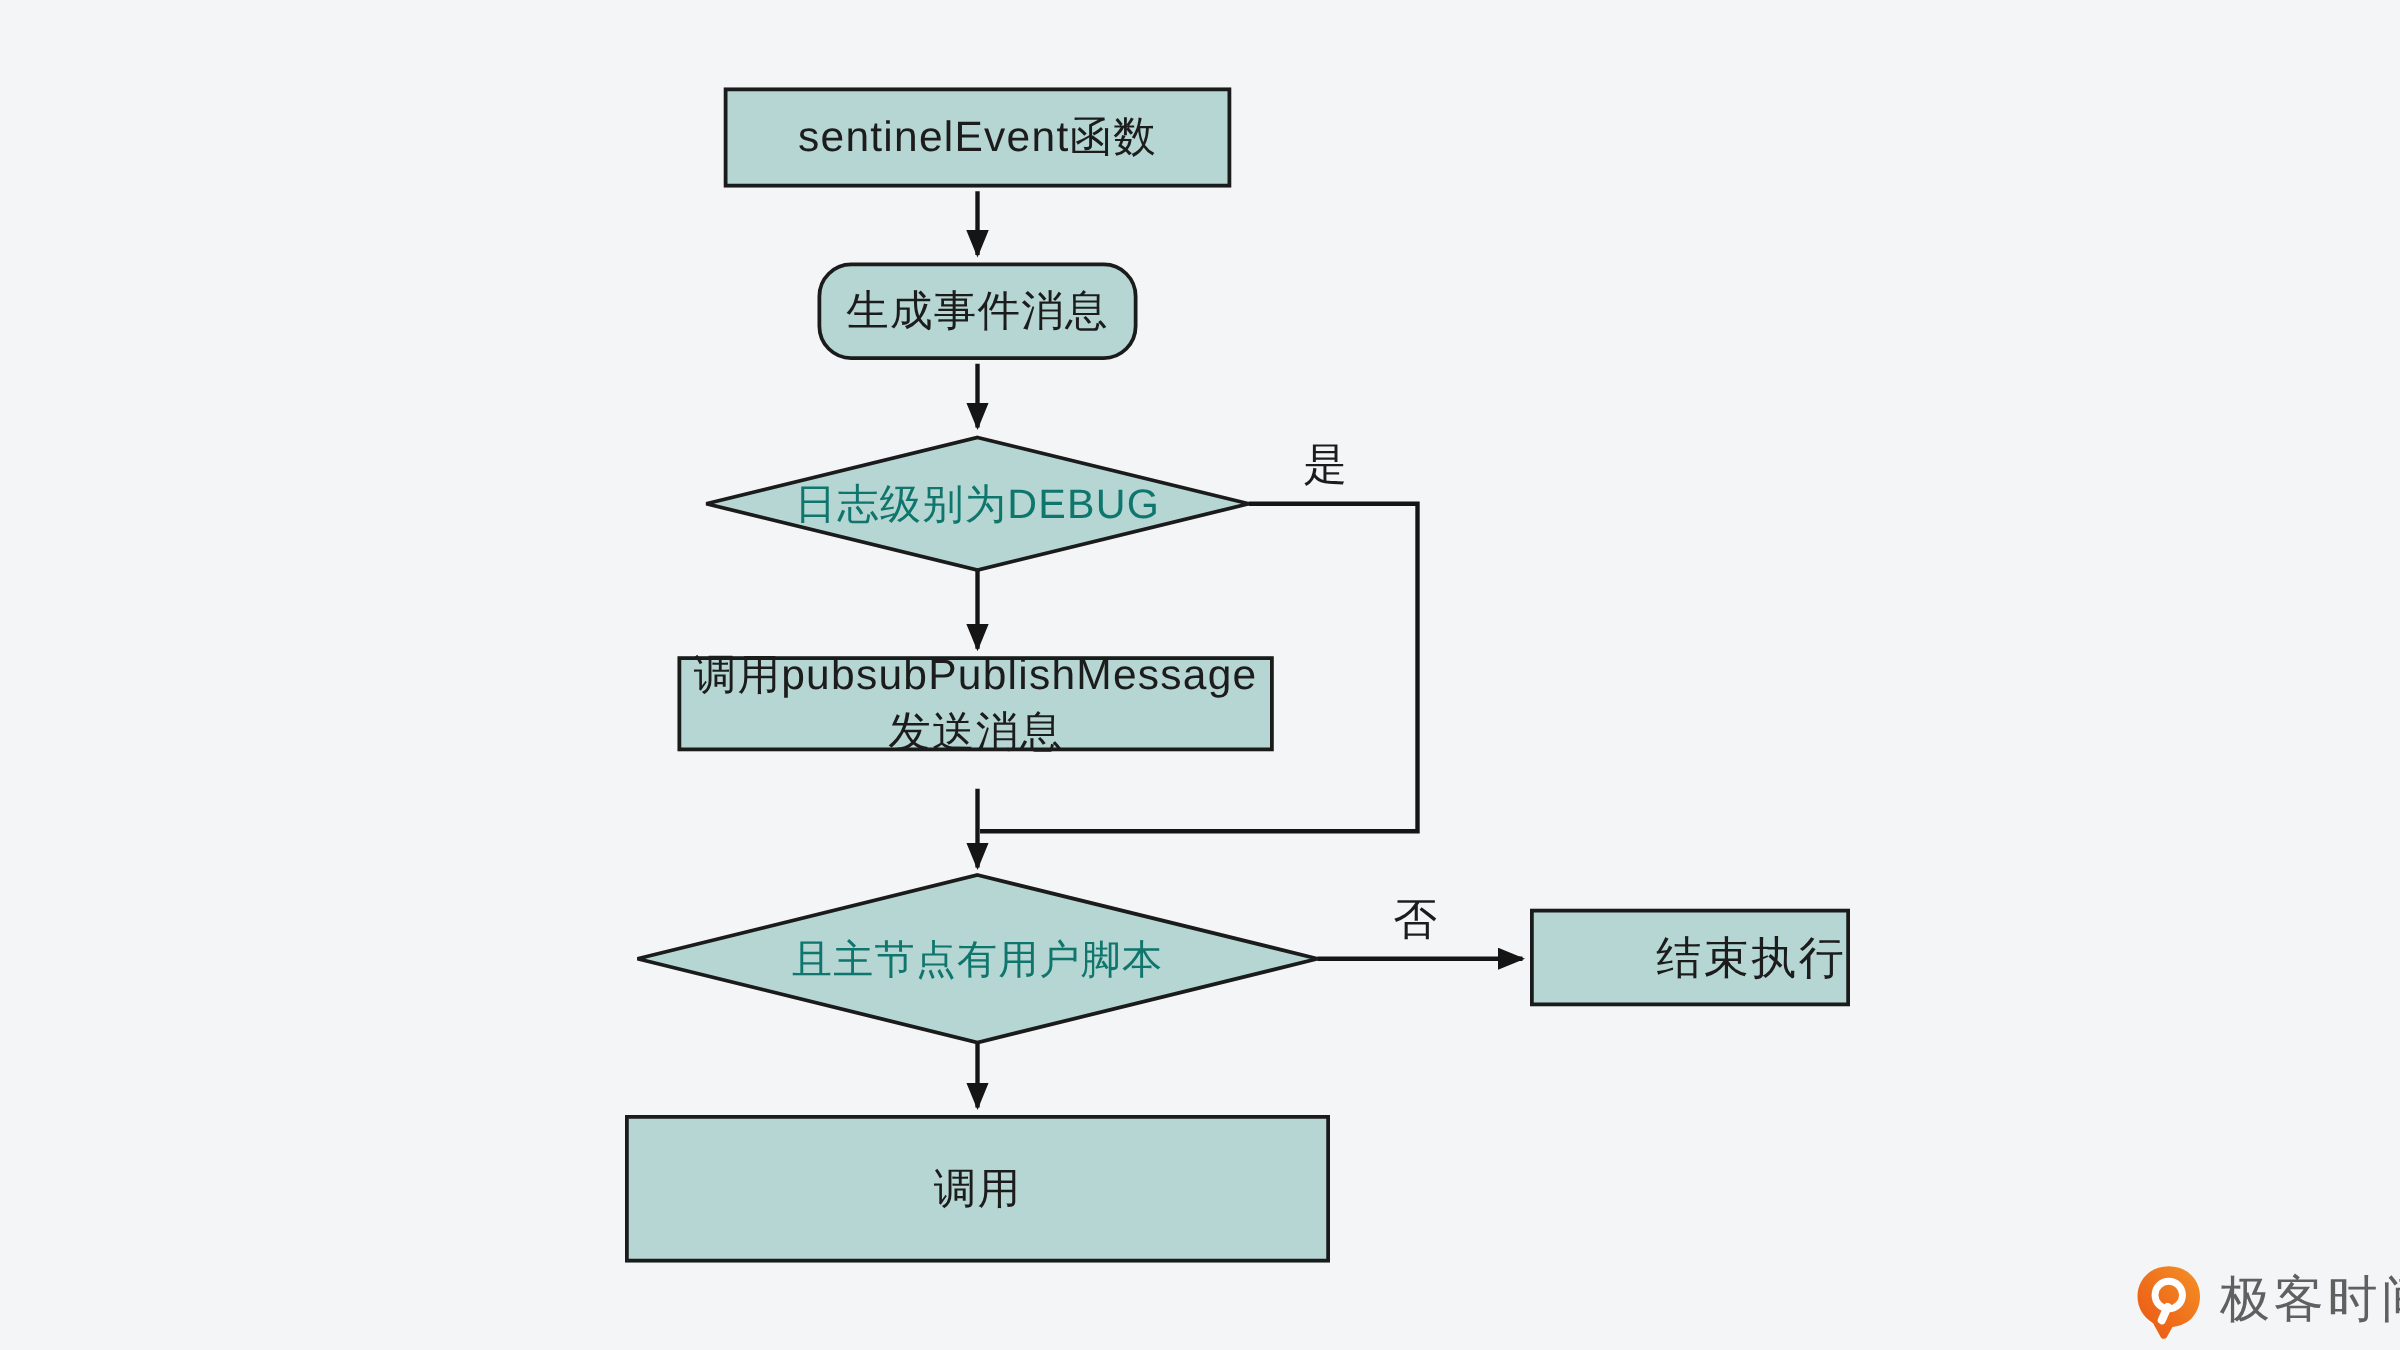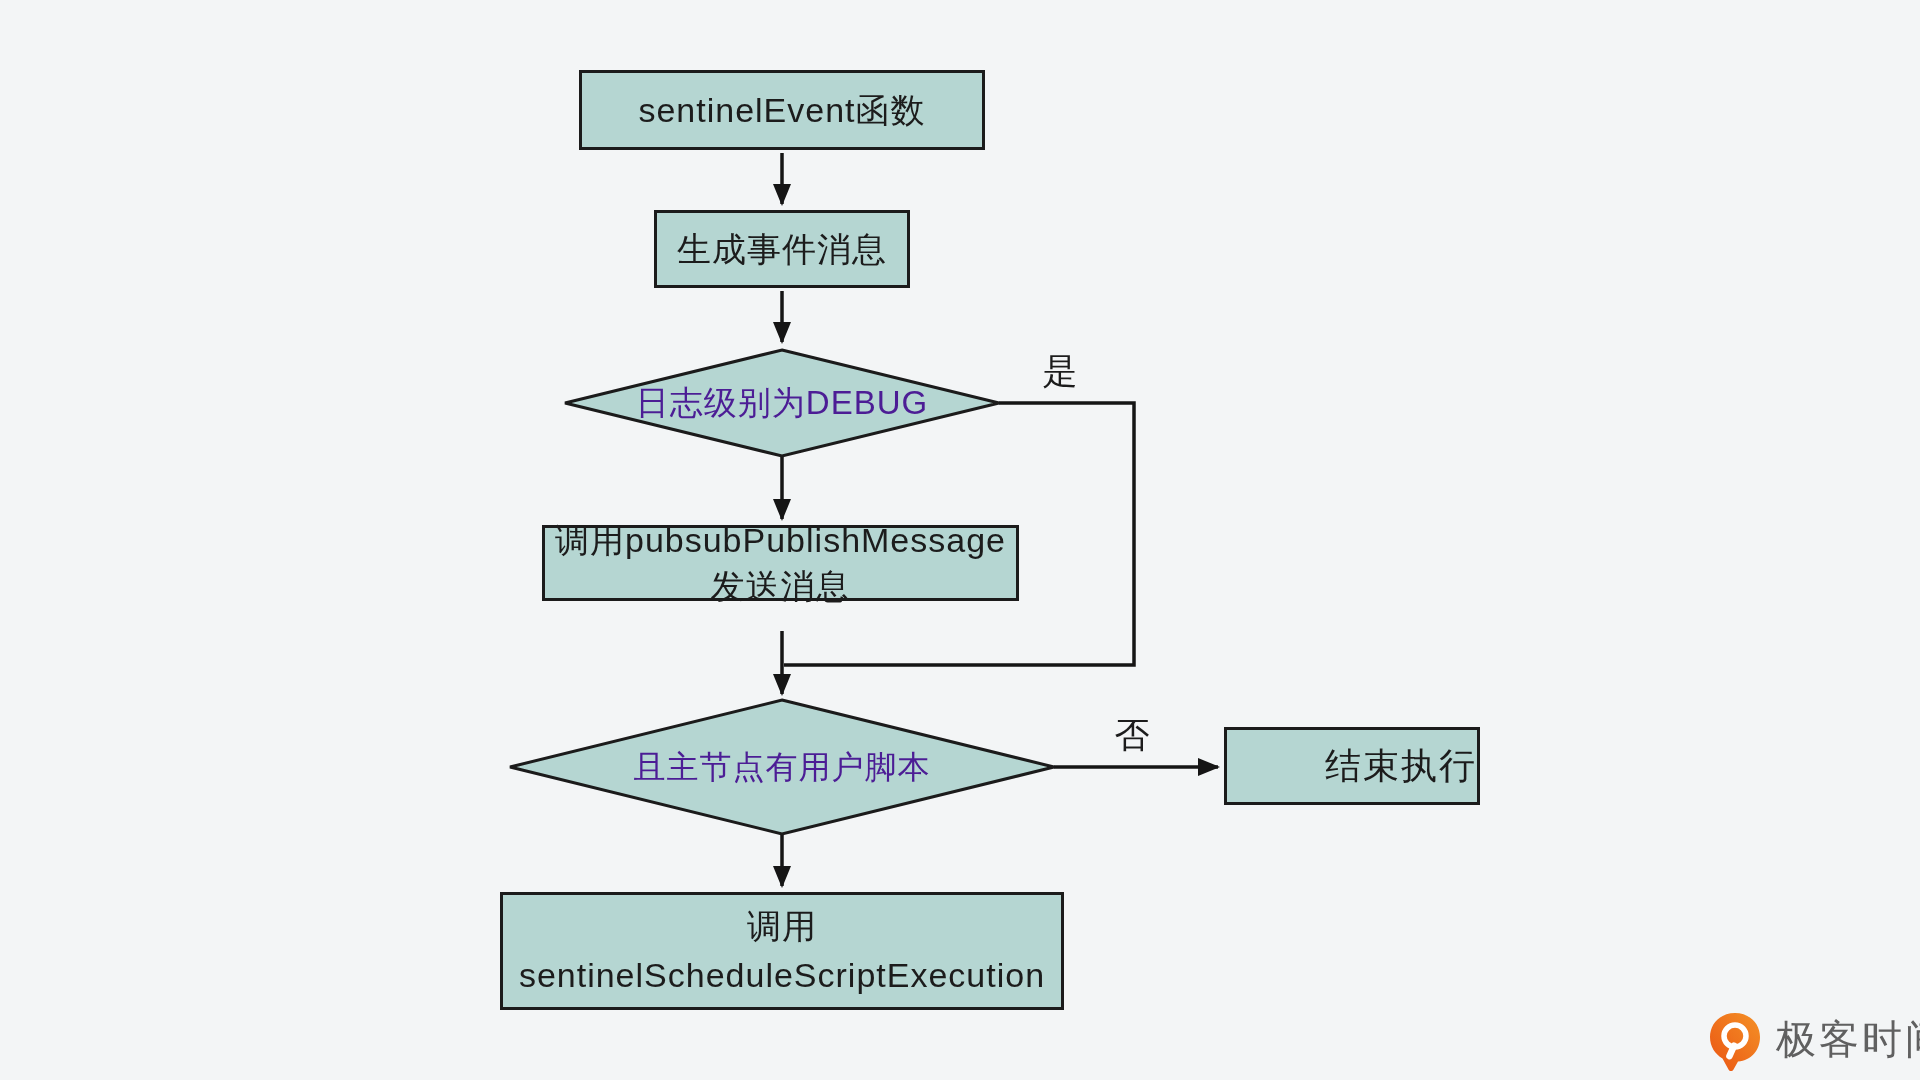--- a/index.html
+++ b/index.html
@@ -27,32 +27,32 @@
     letter-spacing:1px;
     text-align:center;
     line-height:1.38;
   }
   .diamond-label{
     position:absolute;
     display:flex;
     flex-direction:column;
     align-items:center;
     justify-content:center;
-    color:#4c1d95;
+    color:#0f766e;
     text-align:center;
   }
   .edge-label{
     position:absolute;
     color:#1c1c1c;
     font-size:35px;
     text-align:center;
     width:60px;
   }
   #node-start{left:547px;top:70px;width:406px;height:80px;}
-  #node-generate{left:622px;top:210px;width:256px;height:78px;}
+  #node-generate{left:622px;top:210px;width:256px;height:78px;border-radius:27px;}
   #node-publish{left:510px;top:525px;width:477px;height:76px;line-height:46px;}
   #node-end{left:1192px;top:727px;width:256px;height:78px;font-size:36px;letter-spacing:2px;align-items:flex-end;}
   #node-schedule{left:468px;top:892px;width:564px;height:118px;line-height:49px;}
 
   #label-debug-check{left:540px;top:380px;width:420px;height:46px;font-size:33px;letter-spacing:1px;}
   #label-warning-check{left:520px;top:722px;width:460px;height:90px;font-size:32px;line-height:44px;letter-spacing:1px;}
 
   #label-yes{left:998px;top:348px;}
   #label-no{left:1070px;top:712px;}
 
@@ -108,21 +108,20 @@
     <span>调用pubsubPublishMessage</span>
     <span>发送消息</span>
   </div>
 
   <div class="node" id="node-end">
     <span>结束执行</span>
   </div>
 
   <div class="node" id="node-schedule">
     <span>调用</span>
-    <span>sentinelScheduleScriptExecution</span>
   </div>
 
   <div class="diamond-label" id="label-debug-check">
     <span>日志级别为DEBUG</span>
   </div>
   <div class="diamond-label" id="label-warning-check">
     <span>且主节点有用户脚本</span>
   </div>
 
   <div class="edge-label" id="label-yes">是</div>

